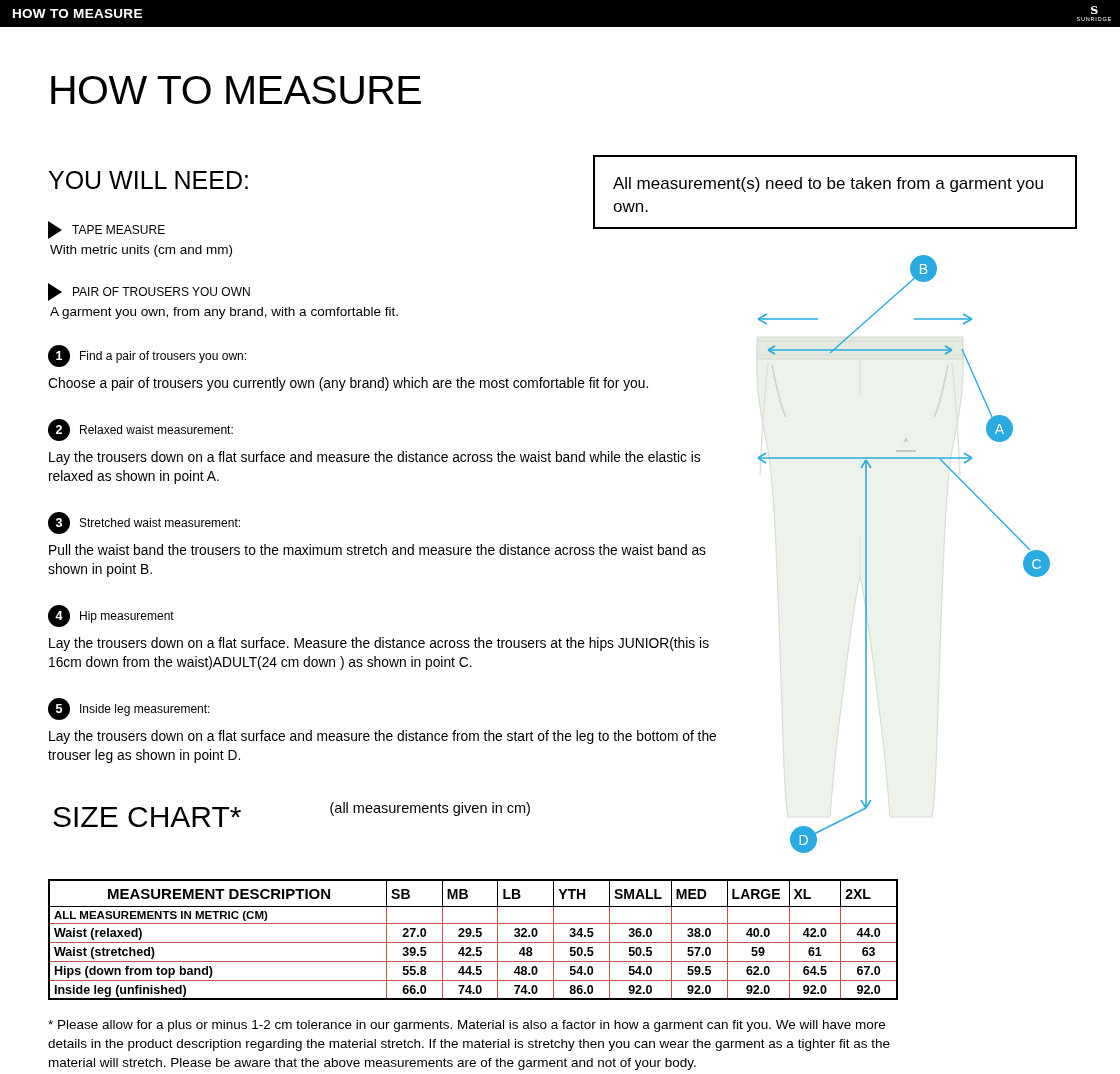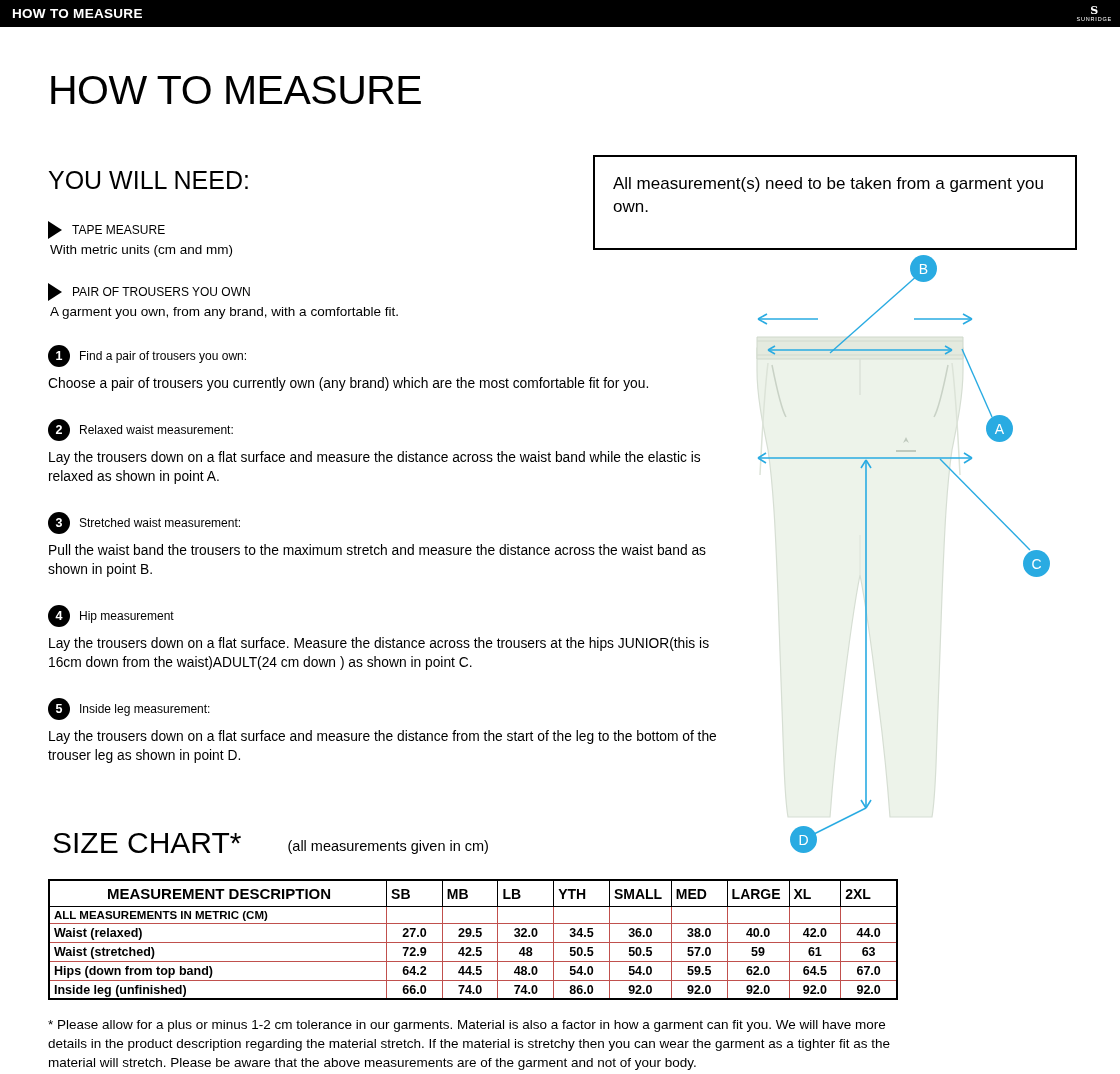--- a/index.html
+++ b/index.html
@@ -130,21 +130,21 @@
     margin-left: 0px;
     max-width: 670px;
   }
 
   
   .note-box {
     position: absolute;
     left: 593px;
     top: 155px;
     width: 484px;
-    height: 95px;
+    height: 74px;
     border: 2px solid #000;
     box-sizing: border-box;
     padding: 16px 18px;
     font-size: 17px;
     line-height: 1.34;
   }
 
   
   .illus {
     position: absolute;
@@ -172,23 +172,23 @@
   
   h2.chart-title {
     font-size: 30px;
     font-weight: normal;
     margin: 0 0 0 4px;
     display: inline-block;
   }
   .chart-head-row {
     position: absolute;
     left: 48px;
-    top: 826px;
-    display: flex;
-    align-items: flex-end;
+    top: 800px;
+    display: flex;
+    gap: 42px;
   }
   .chart-note {
     font-size: 14.5px;
     margin-left: 46px;
     margin-bottom: 6px;
   }
 
   table.size-chart {
     position: absolute;
     left: 49px;
@@ -423,33 +423,33 @@
       <td class="val">32.0</td>
       <td class="val">34.5</td>
       <td class="val">36.0</td>
       <td class="val">38.0</td>
       <td class="val">40.0</td>
       <td class="val">42.0</td>
       <td class="val">44.0</td>
     </tr>
     <tr>
       <td class="desc">Waist (stretched)</td>
-      <td class="val">72.9</td>
+      <td class="val">39.5</td>
       <td class="val">42.5</td>
       <td class="val">48</td>
       <td class="val">50.5</td>
       <td class="val">50.5</td>
       <td class="val">57.0</td>
       <td class="val">59</td>
       <td class="val">61</td>
       <td class="val">63</td>
     </tr>
     <tr>
       <td class="desc">Hips (down from top band)</td>
-      <td class="val">64.2</td>
+      <td class="val">55.8</td>
       <td class="val">44.5</td>
       <td class="val">48.0</td>
       <td class="val">54.0</td>
       <td class="val">54.0</td>
       <td class="val">59.5</td>
       <td class="val">62.0</td>
       <td class="val">64.5</td>
       <td class="val">67.0</td>
     </tr>
     <tr>

